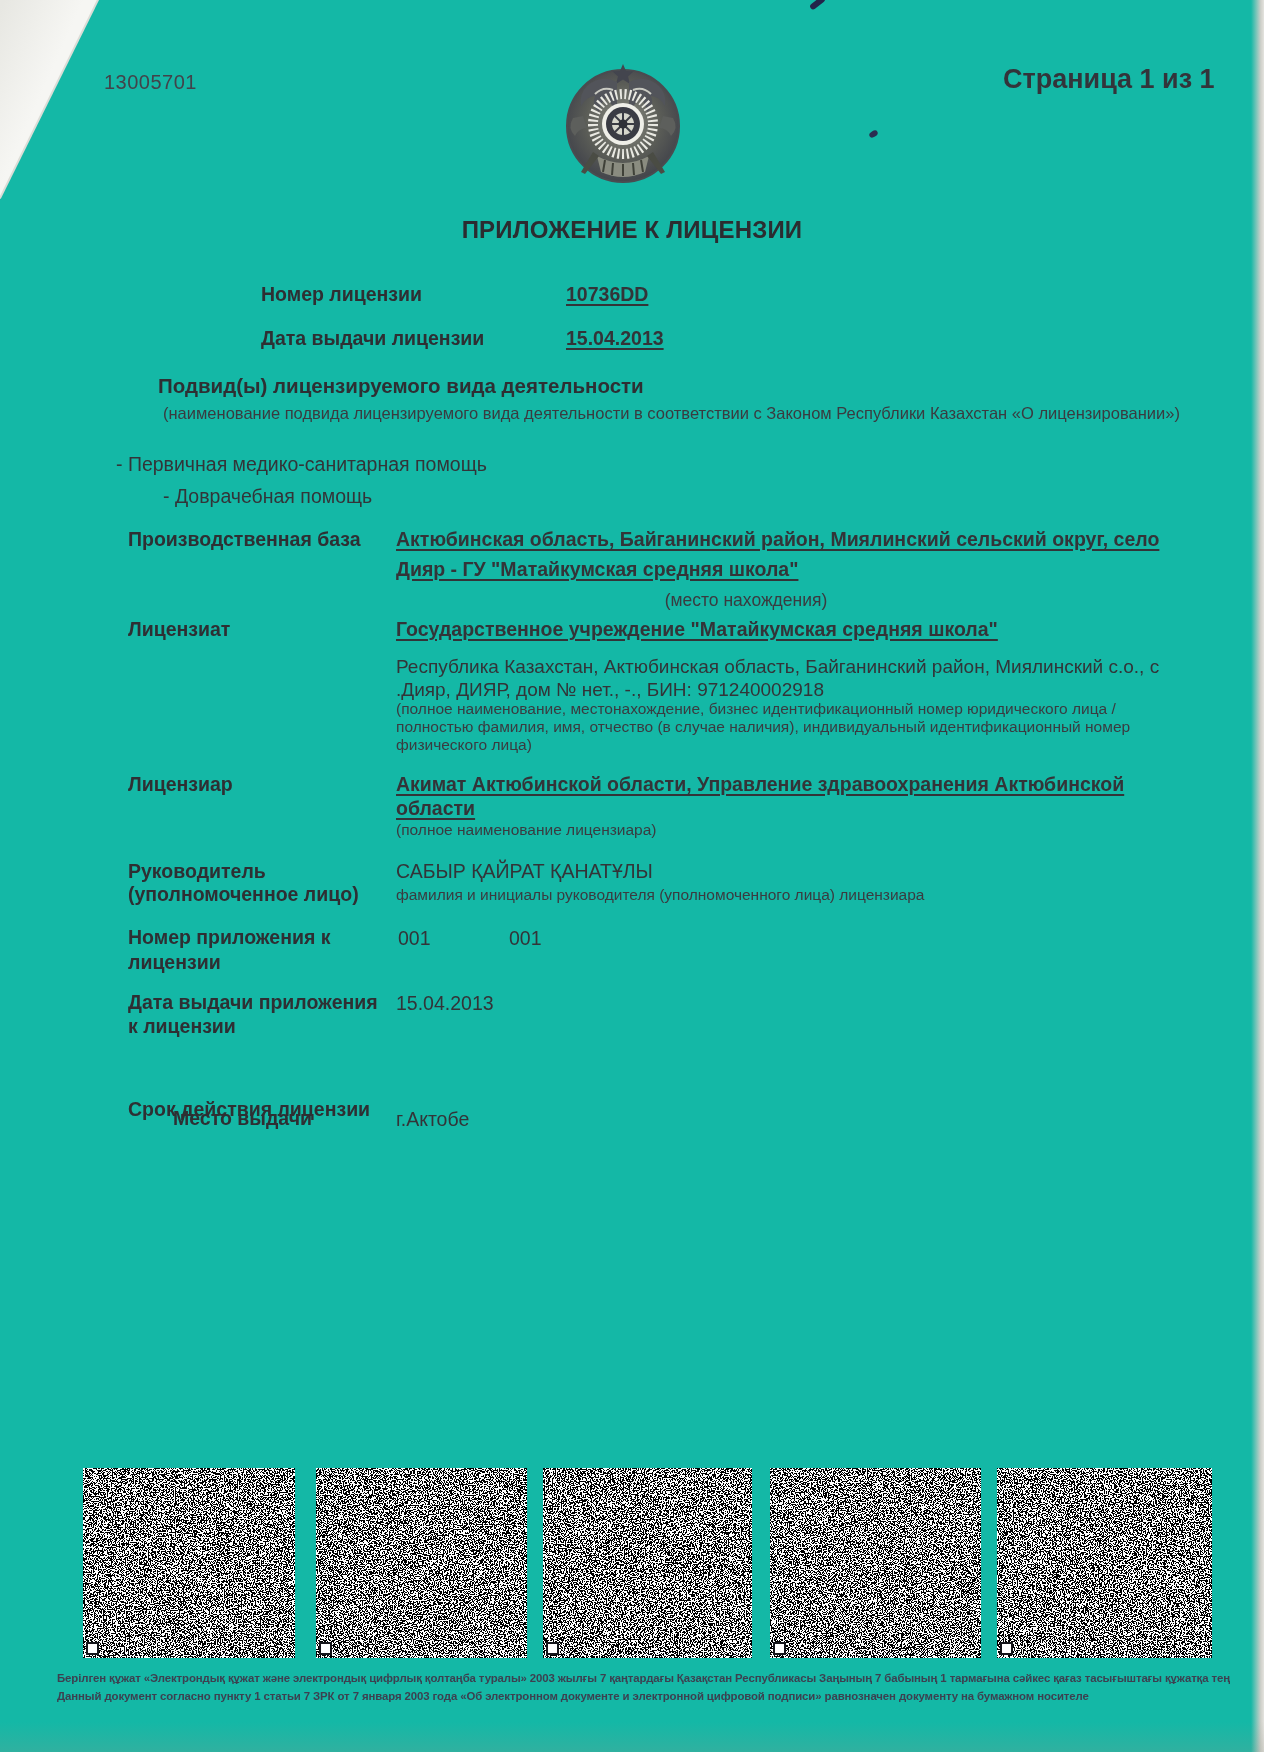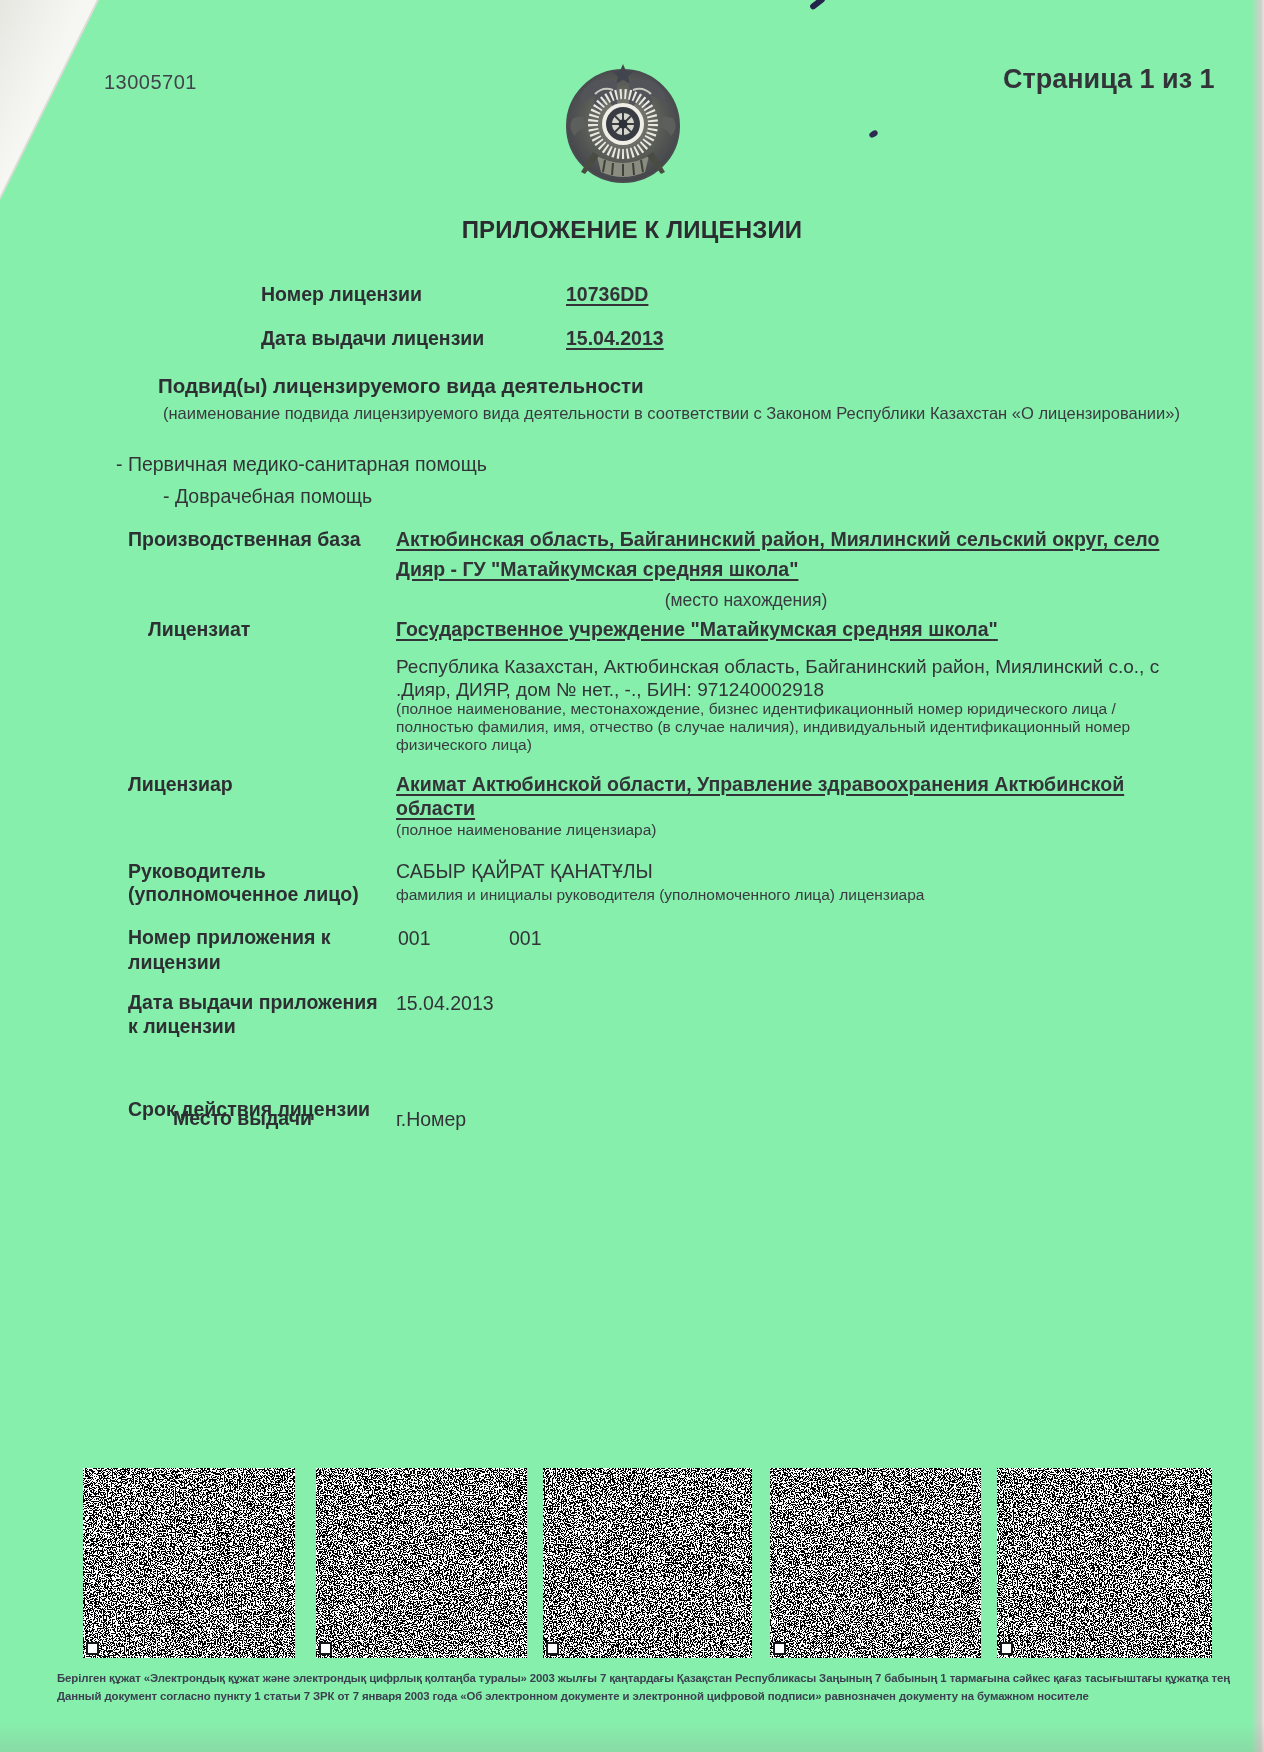--- a/index.html
+++ b/index.html
@@ -1,18 +1,18 @@
 <!DOCTYPE html>
 <html><head>
 <meta charset="utf-8">
 <style>
   html,body{margin:0;padding:0;background:#e9e9e5;}
   .page{
     position:relative;width:1264px;height:1752px;margin:0 auto;
-    background:#86efac;overflow:hidden;
+    background:#14b8a6;overflow:hidden;
     font-family:"Liberation Sans","DejaVu Sans",sans-serif;
     color:#303136;
     -webkit-font-smoothing:antialiased;
   }
   .t{position:absolute;white-space:nowrap;}
   .b{font-weight:bold;}
   .u{text-decoration:underline;text-decoration-thickness:1.6px;text-underline-offset:3px;}
   .lbl{font-weight:bold;font-size:19.5px;color:#2e2f33;}
   .val{font-size:19.5px;color:#333438;}
   .note{font-size:15.5px;color:#3a3b40;}
@@ -119,21 +119,21 @@
   <div class="t lbl" style="left:158px;top:374px;font-size:20.5px;">Подвид(ы) лицензируемого вида деятельности</div>
   <div class="t note" style="left:163px;top:404px;font-size:16.5px;">(наименование подвида лицензируемого вида деятельности в соответствии с Законом Республики Казахстан «О лицензировании»)</div>
   <div class="t val" style="left:116px;top:453px;">- Первичная медико-санитарная помощь</div>
   <div class="t val" style="left:163px;top:485px;">- Доврачебная помощь</div>
 
   <div class="t lbl" style="left:128px;top:528px;">Производственная база</div>
   <div class="t val b u" style="left:396px;top:528px;">Актюбинская область, Байганинский район, Миялинский сельский округ, село</div>
   <div class="t val b u" style="left:396px;top:558px;">Дияр - ГУ "Матайкумская средняя школа"</div>
   <div class="t note" style="left:396px;top:590px;width:700px;text-align:center;font-size:17.5px;white-space:nowrap;">(место нахождения)</div>
 
-  <div class="t lbl" style="left:128px;top:618px;margin-left:20px;">Лицензиат</div>
+  <div class="t lbl" style="left:128px;top:618px;">Лицензиат</div>
   <div class="t val b u" style="left:396px;top:618px;">Государственное учреждение "Матайкумская средняя школа"</div>
   <div class="t val" style="left:396px;top:656px;font-size:19px;">Республика Казахстан, Актюбинская область, Байганинский район, Миялинский с.о., с</div>
   <div class="t val" style="left:396px;top:679px;font-size:19px;">.Дияр, ДИЯР, дом № нет., -., БИН: 971240002918</div>
   <div class="t note" style="left:396px;top:700px;">(полное наименование, местонахождение, бизнес идентификационный номер юридического лица /</div>
   <div class="t note" style="left:396px;top:718px;">полностью фамилия, имя, отчество (в случае наличия), индивидуальный идентификационный номер</div>
   <div class="t note" style="left:396px;top:736px;">физического лица)</div>
 
   <div class="t lbl" style="left:128px;top:773px;">Лицензиар</div>
   <div class="t val b u" style="left:396px;top:773px;">Акимат Актюбинской области, Управление здравоохранения Актюбинской</div>
   <div class="t val b u" style="left:396px;top:797px;">области</div>
@@ -149,21 +149,21 @@
   <div class="t val" style="left:398px;top:927px;">001</div>
   <div class="t val" style="left:509px;top:927px;">001</div>
 
   <div class="t lbl" style="left:128px;top:991px;">Дата выдачи приложения</div>
   <div class="t lbl" style="left:128px;top:1015px;">к лицензии</div>
   <div class="t val" style="left:396px;top:992px;">15.04.2013</div>
 
   <div class="t lbl" style="left:128px;top:1098px;">Срок действия лицензии</div>
 
   <div class="t lbl" style="left:128px;top:1107px;margin-left:45px;">Место выдачи</div>
-  <div class="t val" style="left:396px;top:1108px;">г.Номер</div>
+  <div class="t val" style="left:396px;top:1108px;">г.Актобе</div>
 
   <svg width="0" height="0" style="position:absolute;">
     <defs>
       <filter id="qr1" x="0" y="0" width="100%" height="100%">
         <feTurbulence type="fractalNoise" baseFrequency="0.78" numOctaves="3" seed="11" stitchTiles="stitch"></feTurbulence>
         <feColorMatrix type="saturate" values="0"></feColorMatrix>
         <feComponentTransfer>
           <feFuncR type="discrete" tableValues="0 1"></feFuncR>
             <feFuncG type="discrete" tableValues="0 1"></feFuncG>
           <feFuncB type="discrete" tableValues="0 1"></feFuncB>

